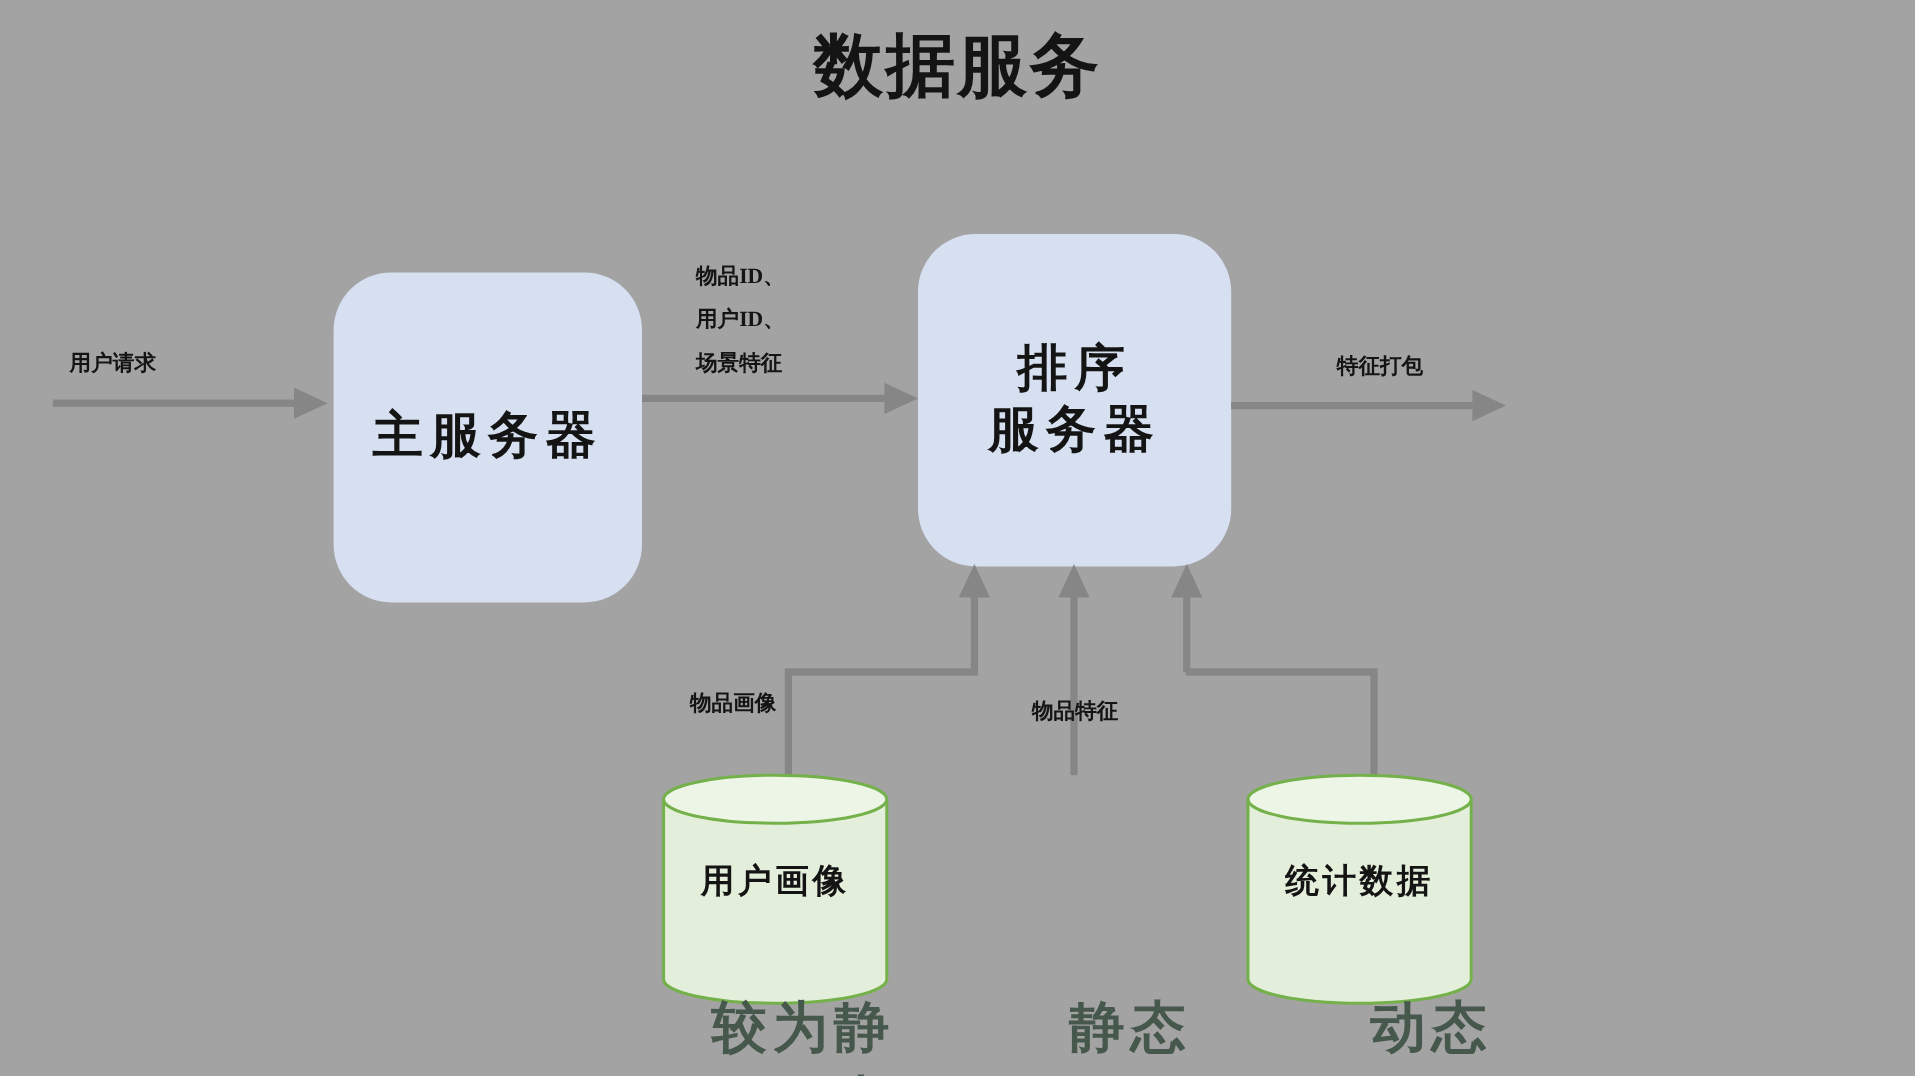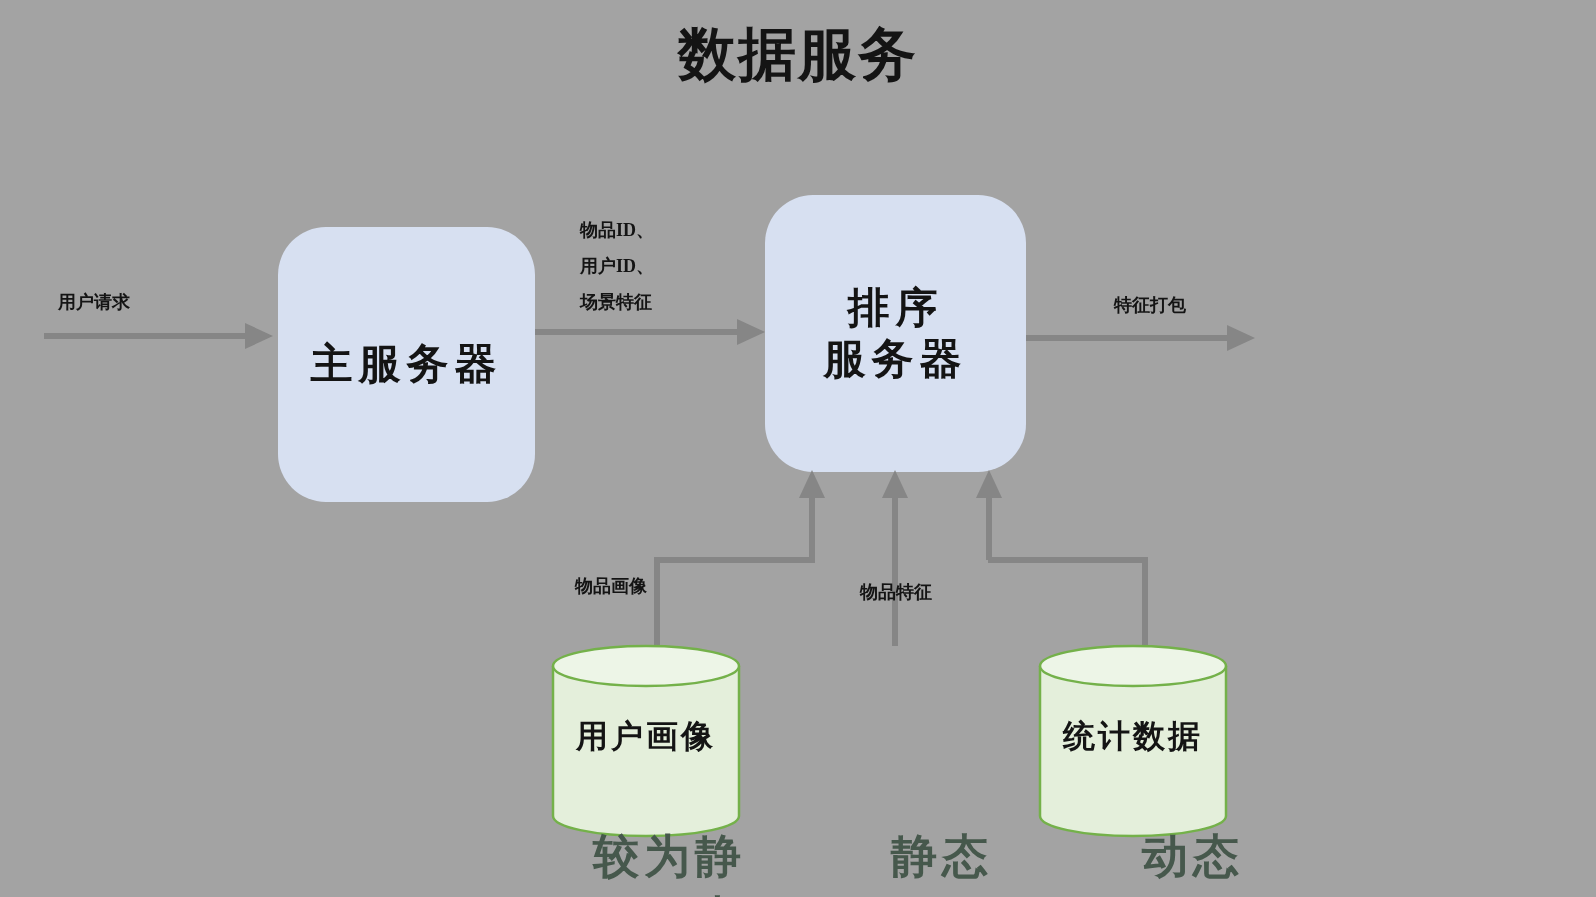--- a/index.html
+++ b/index.html
@@ -28,21 +28,21 @@
   .arrow-up {
     position:absolute; width:0; height:0;
     border-left:13px solid transparent; border-right:13px solid transparent;
     border-bottom:28px solid var(--connector,#868686);
   }
   .edge-label { position:absolute; font-size:18px; font-weight:600; line-height:36px; }
   .cyl { position:absolute; width:192px; height:196px; }
   .cyl svg { position:absolute; left:0; top:0; }
   .cyl .dblabel {
     position:absolute; top:72px; left:0; width:100%; text-align:center;
-    font-size:32px; font-weight:600; letter-spacing:3px;
+    font-size:28px; font-weight:600; letter-spacing:3px;
   }
   .state-label {
     position:absolute; width:192px; text-align:right; top:826px;
     font-size:46px; font-weight:600; letter-spacing:5px; color:var(--state-text,#46584c);
   }
 </style>
 </head>
 <body>
 
 <div id="canvas">

